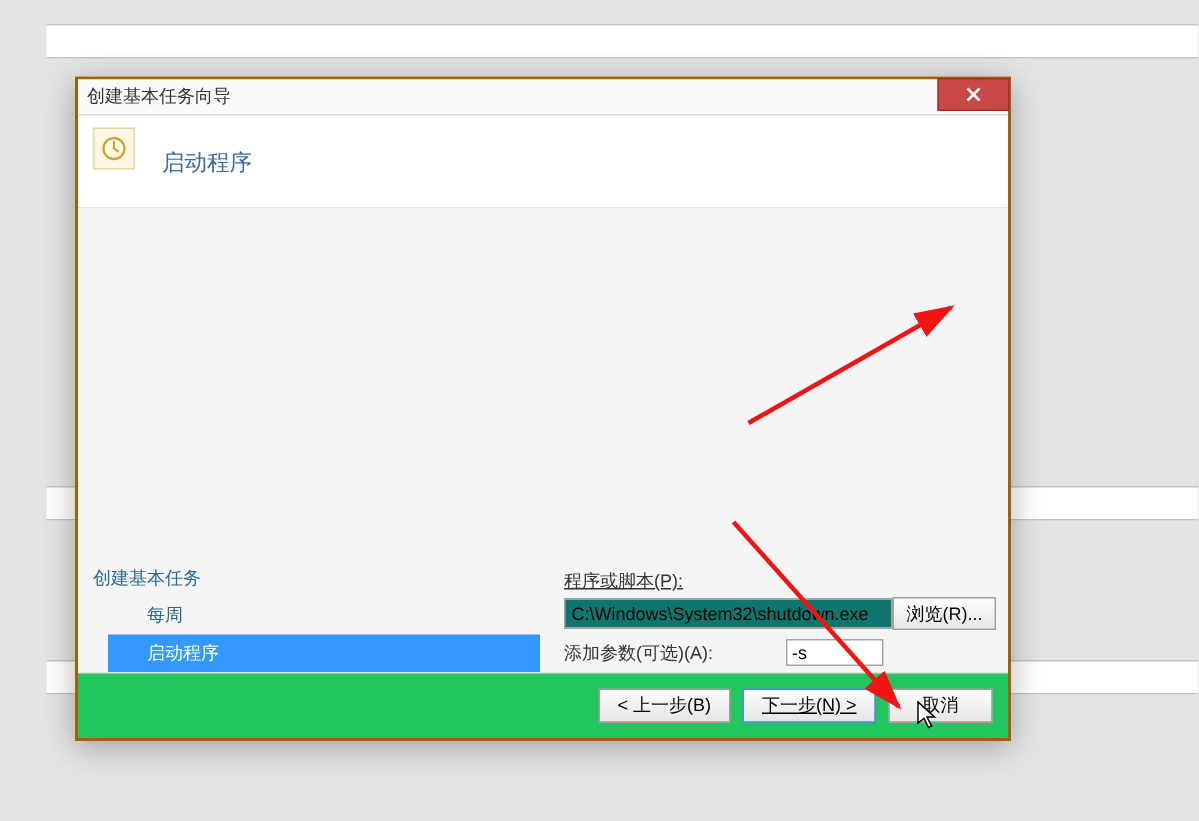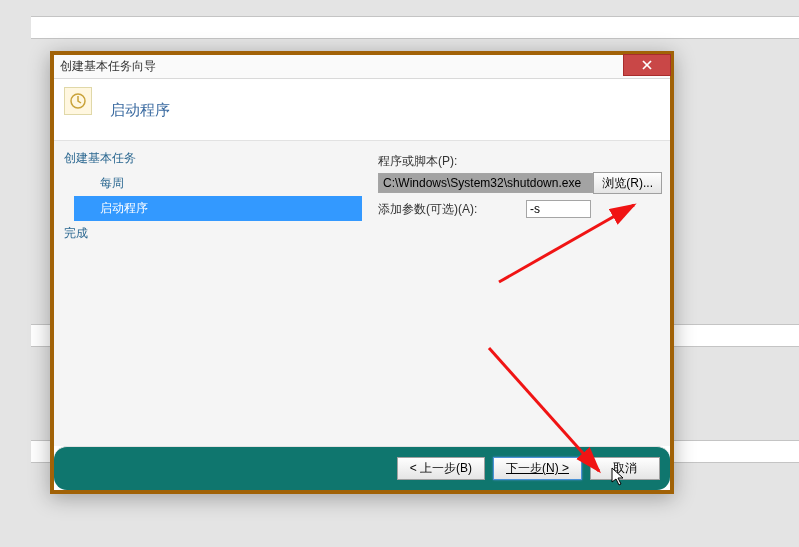--- a/index.html
+++ b/index.html
@@ -24,21 +24,21 @@
     .bg-stripe.s1 { top: 16px; }
     .bg-stripe.s2 { top: 324px; }
     .bg-stripe.s3 { top: 440px; }
     .dialog {
       position: absolute;
       left: 50px;
       top: 51px;
       width: 624px;
       height: 443px;
       background: #fff;
-      border: 4px solid #a16207;
+      border: 2px solid #a16207;
       box-shadow: 0 4px 20px rgba(0,0,0,0.3);
     }
     .titlebar {
       height: 24px;
       background: #fafafa;
       border-bottom: 1px solid #d9d9d9;
       position: relative;
       display: flex;
       align-items: center;
       padding-left: 6px;
@@ -81,20 +81,21 @@
     .header-icon svg { display: block; }
     .header-title {
       color: #3a6aa0;
       font-size: 15px;
       margin-top: 14px;
     }
     .body {
       display: flex;
       height: calc(100% - 24px - 62px - 44px);
       background: #f5f5f5;
+      align-items: flex-end;
     }
     .sidebar {
       width: 308px;
       padding-top: 5px;
     }
     .sidebar-item {
       padding: 4px 10px;
       color: #2c6891;
       cursor: pointer;
       font-size: 12px;
@@ -111,29 +112,29 @@
       position: relative;
     }
     .form-row {
       display: flex;
       align-items: center;
       margin-bottom: 6px;
       font-size: 12px;
       color: #333;
     }
     .form-row.label-only { margin-bottom: 2px; }
-    .form-label { width: 100%; }
+    .form-label { width: 100%; text-decoration: underline; }
     .path-row { display: flex; align-items: center; }
     .path-input {
       flex: 1;
       height: 20px;
       border: 1px solid #a5a5a5;
       padding: 0 4px;
       font-size: 12px;
-      background: #a3a3a3;
+      background: #0f766e;
     }
     .browse-btn {
       height: 22px;
       padding: 0 8px;
       margin-left: 0;
       border: 1px solid #a0a0a0;
       background: linear-gradient(#fefefe, #e5e5e5);
       font-size: 12px;
       cursor: pointer;
     }
@@ -147,23 +148,22 @@
       font-size: 12px;
       padding: 0 3px;
     }
     .footer {
       height: 44px;
       border-top: 1px solid #e2e2e2;
       display: flex;
       align-items: center;
       justify-content: flex-end;
       padding-right: 10px;
-      background: #0f766e;
+      background: #22c55e;
       gap: 8px;
-      border-radius: 13px;
     }
     .footer-btn {
       height: 23px;
       padding: 0 12px;
       border: 1px solid #a0a0a0;
       background: linear-gradient(#fefefe, #e5e5e5);
       font-size: 12px;
       cursor: pointer;
       min-width: 70px;
     }
@@ -208,21 +208,20 @@
       </svg>
     </div>
     <div class="header-title">启动程序</div>
   </div>
 
   <div class="body">
     <div class="sidebar" id="sidebar">
         <div class="sidebar-item">创建基本任务</div>
         <div class="sidebar-item indent">每周</div>
         <div class="sidebar-item indent selected">启动程序</div>
-        <div class="sidebar-item">完成</div>
       </div>
     <div class="content">
       <div class="form-row label-only">
         <span class="form-label">程序或脚本(P):</span>
       </div>
       <div class="form-row path-row">
         <input class="path-input" value="C:\Windows\System32\shutdown.exe" style="">
         <button class="browse-btn">浏览(R)...</button>
       </div>
       <div class="small-row">

